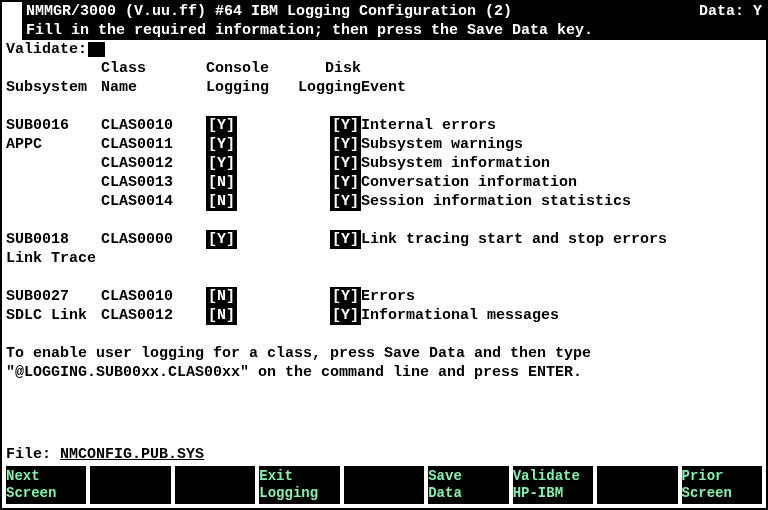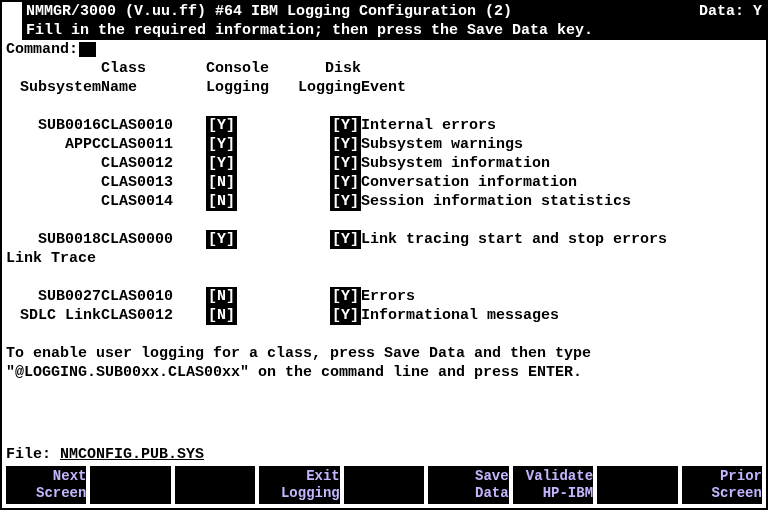--- a/index.html
+++ b/index.html
@@ -42,21 +42,21 @@
     padding: 0 4px;
   }
   .cmd-input {
     background: #000;
     display: inline-block;
     width: 17px;
     height: 15px;
     margin-top:2px;
     margin-left:1px;
   }
-  .col-sub { width: 95px; text-align: right; }
+  .col-sub { width: 95px; }
   .col-class { width: 105px; }
   .col-con { width: 75px; text-align: left; }
   .col-disk { width: 80px; text-align: right; }
   .col-event { flex: 1; }
   .flag {
     background: #000;
     color: #fff;
     padding: 0 2px;
     display: inline-block;
   }
@@ -66,22 +66,22 @@
   }
   .fkeys {
     display: flex;
     gap: 4px;
     background:#fff;
     padding: 2px 4px 4px 4px;
   }
   .fkey {
     flex: 1;
     background: #000;
-    color: #c4b5fd;
-    text-align: right;
+    color: #86efac;
+    text-align: left;
     height: 38px;
     display: flex;
     flex-direction: column;
     justify-content: center;
     font-size: 14px;
     line-height: 17px;
   }
   .fkey.blank { background:#000; }
   .underline { text-decoration: underline; }
 </style>
@@ -95,21 +95,21 @@
       <span>NMMGR/3000 (V.uu.ff) #64  IBM Logging Configuration (2)</span>
       <span class="header-spacer"></span>
       <span>Data: Y</span>
     </div>
     <div class="header-line">
       <span>Fill in the required information; then press the Save Data key.</span>
     </div>
   </div>
 
   <div class="cmd-row">
-    <span>Command:</span>
+    <span>Validate:</span>
     <span class="cmd-input"></span>
   </div>
 
   <div class="row">
     <span class="col-sub"> </span>
     <span class="col-class">Class</span>
     <span class="col-con">Console</span>
     <span class="col-disk">Disk</span>
     <span class="col-event"> </span>
   </div>

